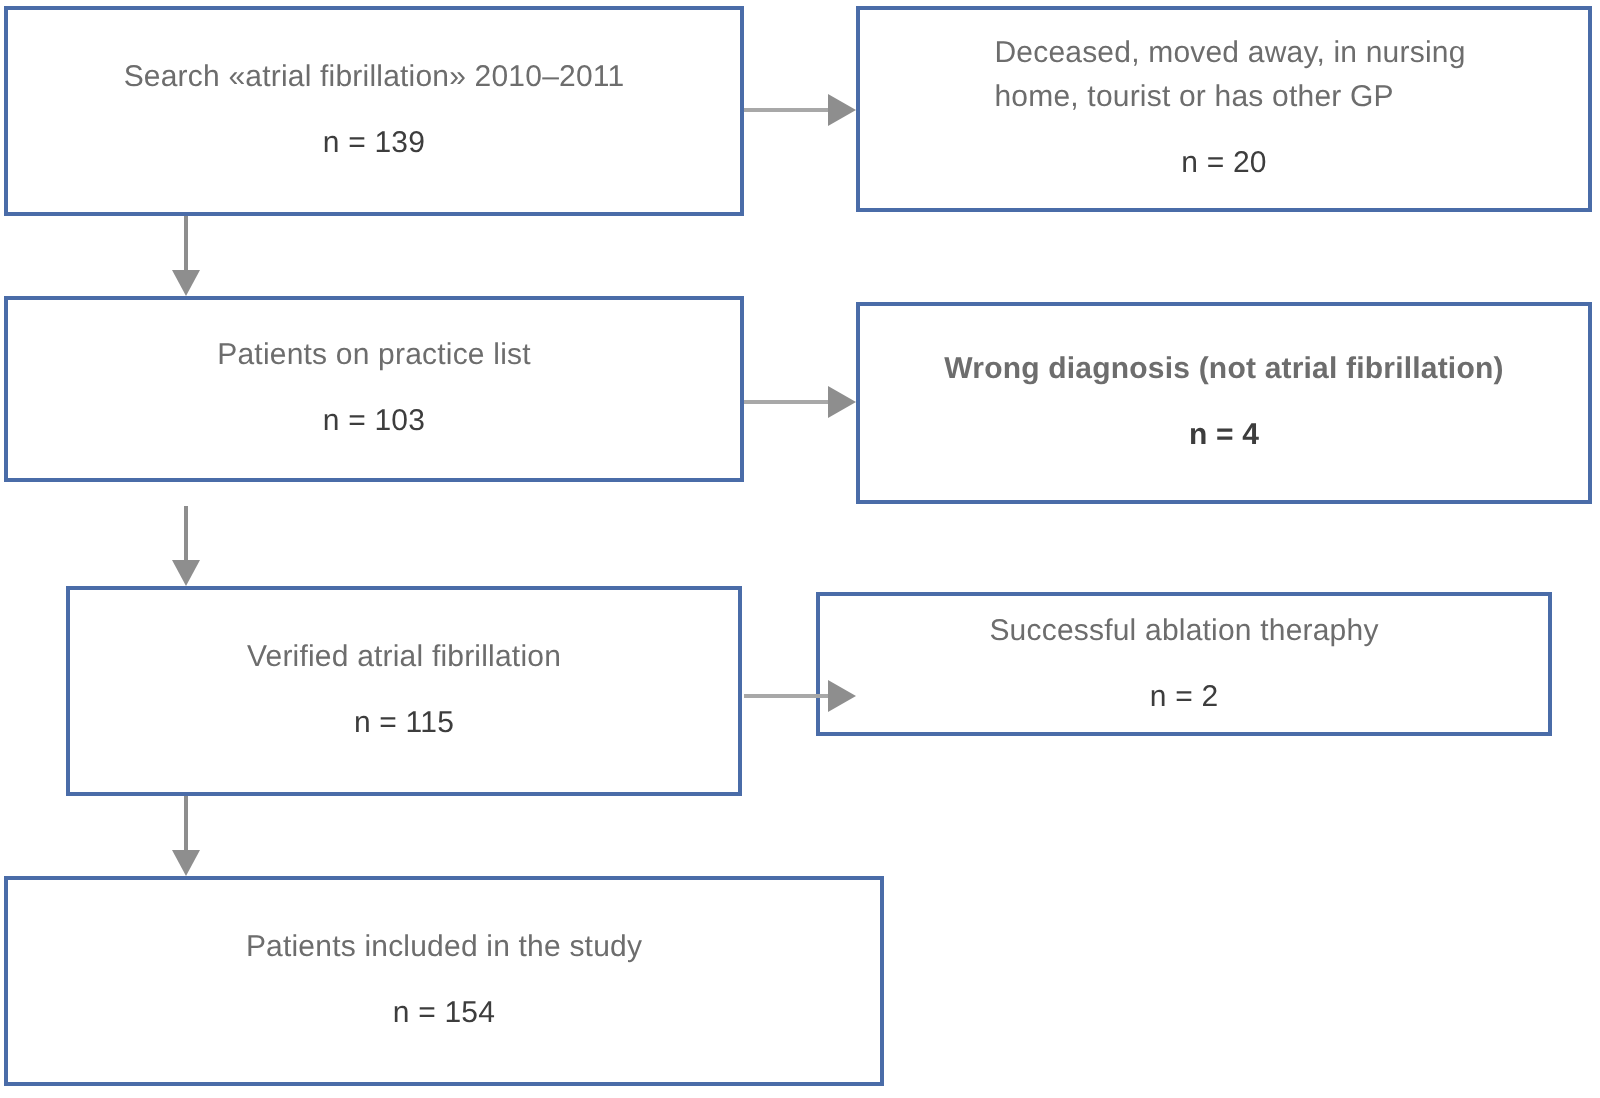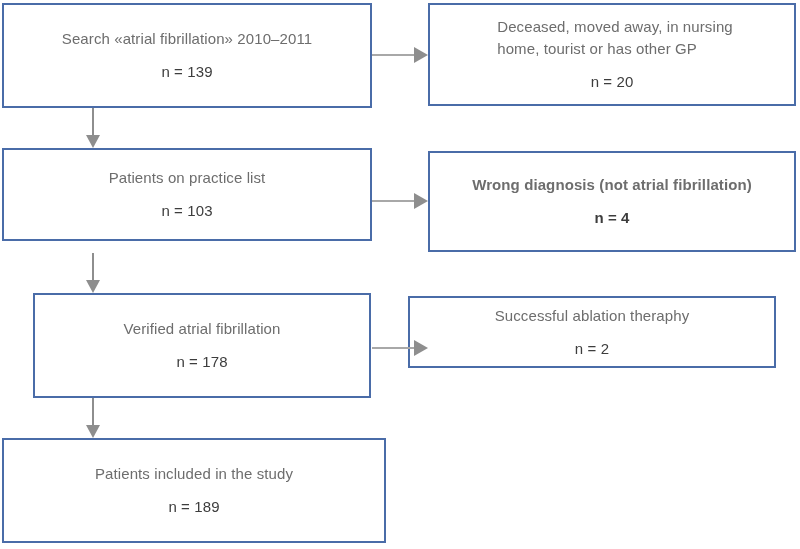--- a/index.html
+++ b/index.html
@@ -43,21 +43,21 @@
     font-size: 15px;
     line-height: 1.45;
     margin-top: 11px;
     letter-spacing: 0.1px;
   }
 
   
   .main-1 { left: 2px;   top: 3px;   width: 370px; height: 105px; }
   .main-2 { left: 2px;   top: 148px; width: 370px; height: 93px; }
   .main-3 { left: 2px;   top: 293px; width: 338px; height: 105px; margin-left: 31px; }
-  .main-4 { left: 2px;   top: 438px; width: 384px; height: 105px; }
+  .main-4 { left: 2px;   top: 438px; width: 440px; height: 105px; }
 
   
   .excl-1 { left: 428px; top: 3px;   width: 368px; height: 103px; align-items: center; }
   .excl-2 { left: 428px; top: 151px; width: 368px; height: 101px; font-weight: bold; }
   .excl-3 { left: 408px; top: 296px; width: 368px; height: 72px; }
 
   .excl-1 .label { text-align: left; padding: 0 22px 0 28px; }
   .conn-line-v {
     position: absolute;
     width: 2px;
@@ -122,31 +122,31 @@
     <div class="count">n = 103</div>
   </div>
 
   <div class="node excl-2">
     <div class="label">Wrong diagnosis (not atrial fibrillation)</div>
     <div class="count">n = 4</div>
   </div>
 
   <div class="node main-3">
     <div class="label">Verified atrial fibrillation</div>
-    <div class="count">n = 178</div>
+    <div class="count">n = 115</div>
   </div>
 
   <div class="node excl-3">
     <div class="label">Successful ablation theraphy</div>
     <div class="count">n = 2</div>
   </div>
 
   <div class="node main-4">
     <div class="label">Patients included in the study</div>
-    <div class="count">n = 189</div>
+    <div class="count">n = 154</div>
   </div>
 
   <div class="conn-line-v v1-line"></div>
   <div class="arrow-down v1-head"></div>
 
   <div class="conn-line-v v2-line"></div>
   <div class="arrow-down v2-head"></div>
 
   <div class="conn-line-v v3-line"></div>
   <div class="arrow-down v3-head"></div>

